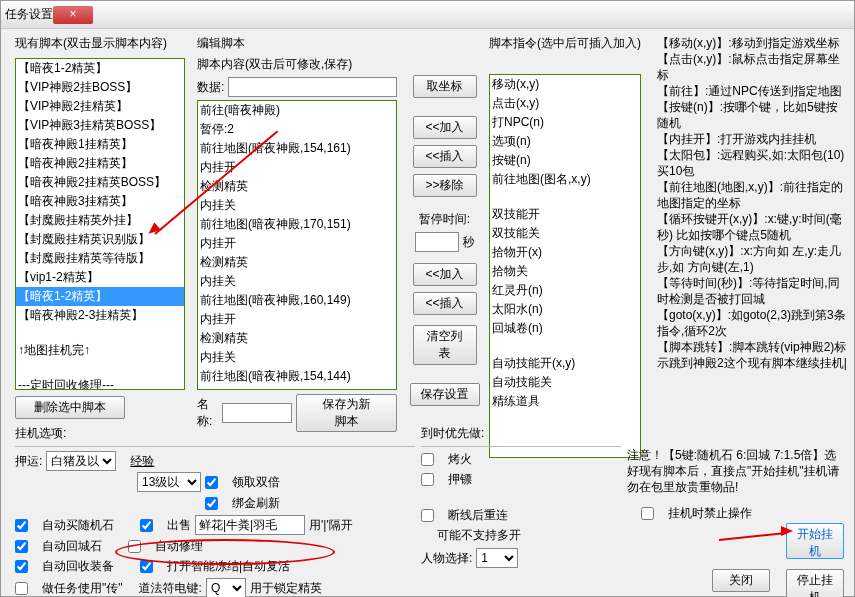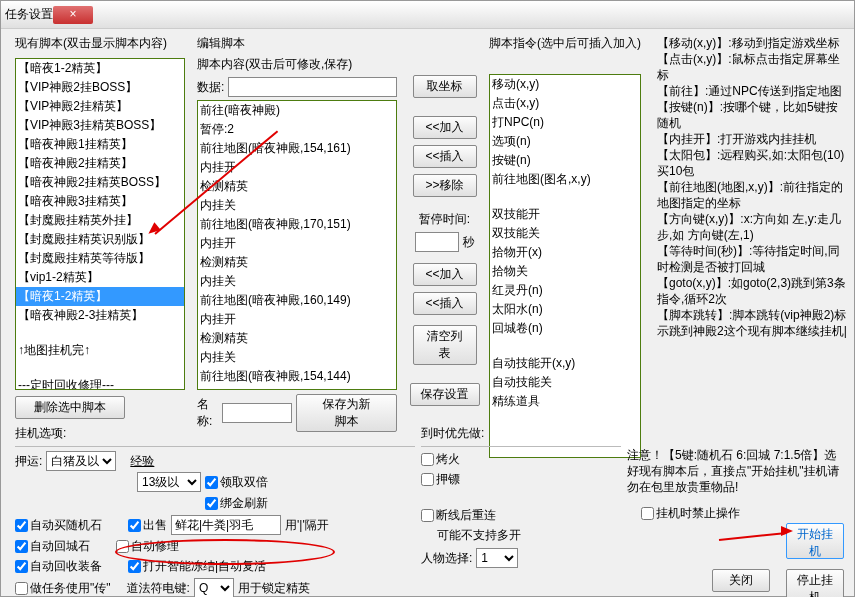--- a/index.html
+++ b/index.html
@@ -11,21 +11,21 @@
 .panel{position:absolute}
 .panel-title{margin-bottom:4px}
 .listbox{border:1px solid #4d7c0f;background:#fff;overflow:hidden}
 .listbox .item{padding:1px 2px;white-space:nowrap}
 .listbox .item.selected{background:#3399ff;color:#fff}
 .btn{background:linear-gradient(#fdfdfd,#e0e0e0);border:1px solid #888;border-radius:2px;padding:2px 8px;cursor:pointer;display:inline-block;text-align:center}
 .btn.small{padding:1px 22px}
 .btn.primary{border:1px solid #3399ff;color:#0066cc}
 input[type=text]{border:1px solid #888;padding:2px 3px;background:#fff}
 select{border:1px solid #888;background:#fff;height:20px}
-label{display:inline-flex;align-items:center;gap:2px}
+label{display:inline-flex;align-items:center;gap:14px}
 .hr{border-top:1px solid #bbb;height:1px;margin:4px 0}
 .ref-text{line-height:16px}
 .row{display:flex;align-items:center;gap:4px;margin-bottom:3px}
 
 
 .ellipse{position:absolute;border:2px solid #e00000;border-radius:50%;pointer-events:none}
 
 .arrow-line{position:absolute;background:#e00000;height:2px;transform-origin:left center;pointer-events:none}
 .arrow-head{position:absolute;width:0;height:0;border-style:solid;pointer-events:none}
 </style>
@@ -141,20 +141,21 @@
     </div>
 
     <div class="panel ref-text" id="ref-list" style="left:656px;top:6px;width:190px">
         <div>【移动(x,y)】:移动到指定游戏坐标</div>
         <div>【点击(x,y)】:鼠标点击指定屏幕坐标</div>
         <div>【前往】:通过NPC传送到指定地图</div>
         <div>【按键(n)】:按哪个键，比如5键按随机</div>
         <div>【内挂开】:打开游戏内挂挂机</div>
         <div>【太阳包】:远程购买,如:太阳包(10)买10包</div>
         <div>【前往地图(地图,x,y)】:前往指定的地图指定的坐标</div>
+        <div>【循环按键开(x,y)】:x:键,y:时间(毫秒) 比如按哪个键点5随机</div>
         <div>【方向键(x,y)】:x:方向如 左,y:走几步,如 方向键(左,1)</div>
         <div>【等待时间(秒)】:等待指定时间,同时检测是否被打回城</div>
         <div>【goto(x,y)】:如goto(2,3)跳到第3条指令,循环2次</div>
         <div>【脚本跳转】:脚本跳转(vip神殿2)标示跳到神殿2这个现有脚本继续挂机|</div>
       </div>
 
     <div class="panel" style="left:14px;top:396px;width:400px">
       <div>挂机选项:</div>
       <div class="hr"></div>
       <div class="row">

